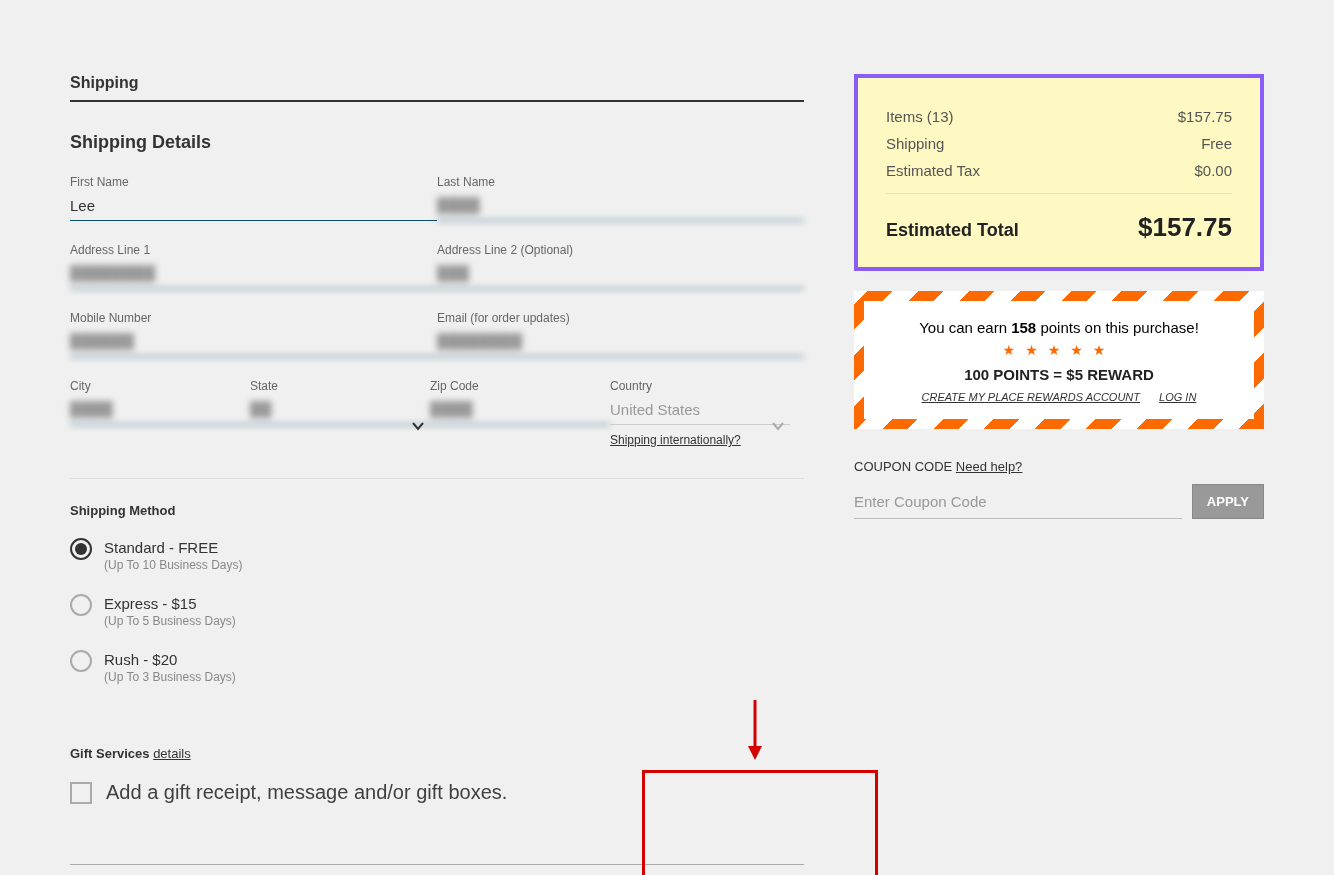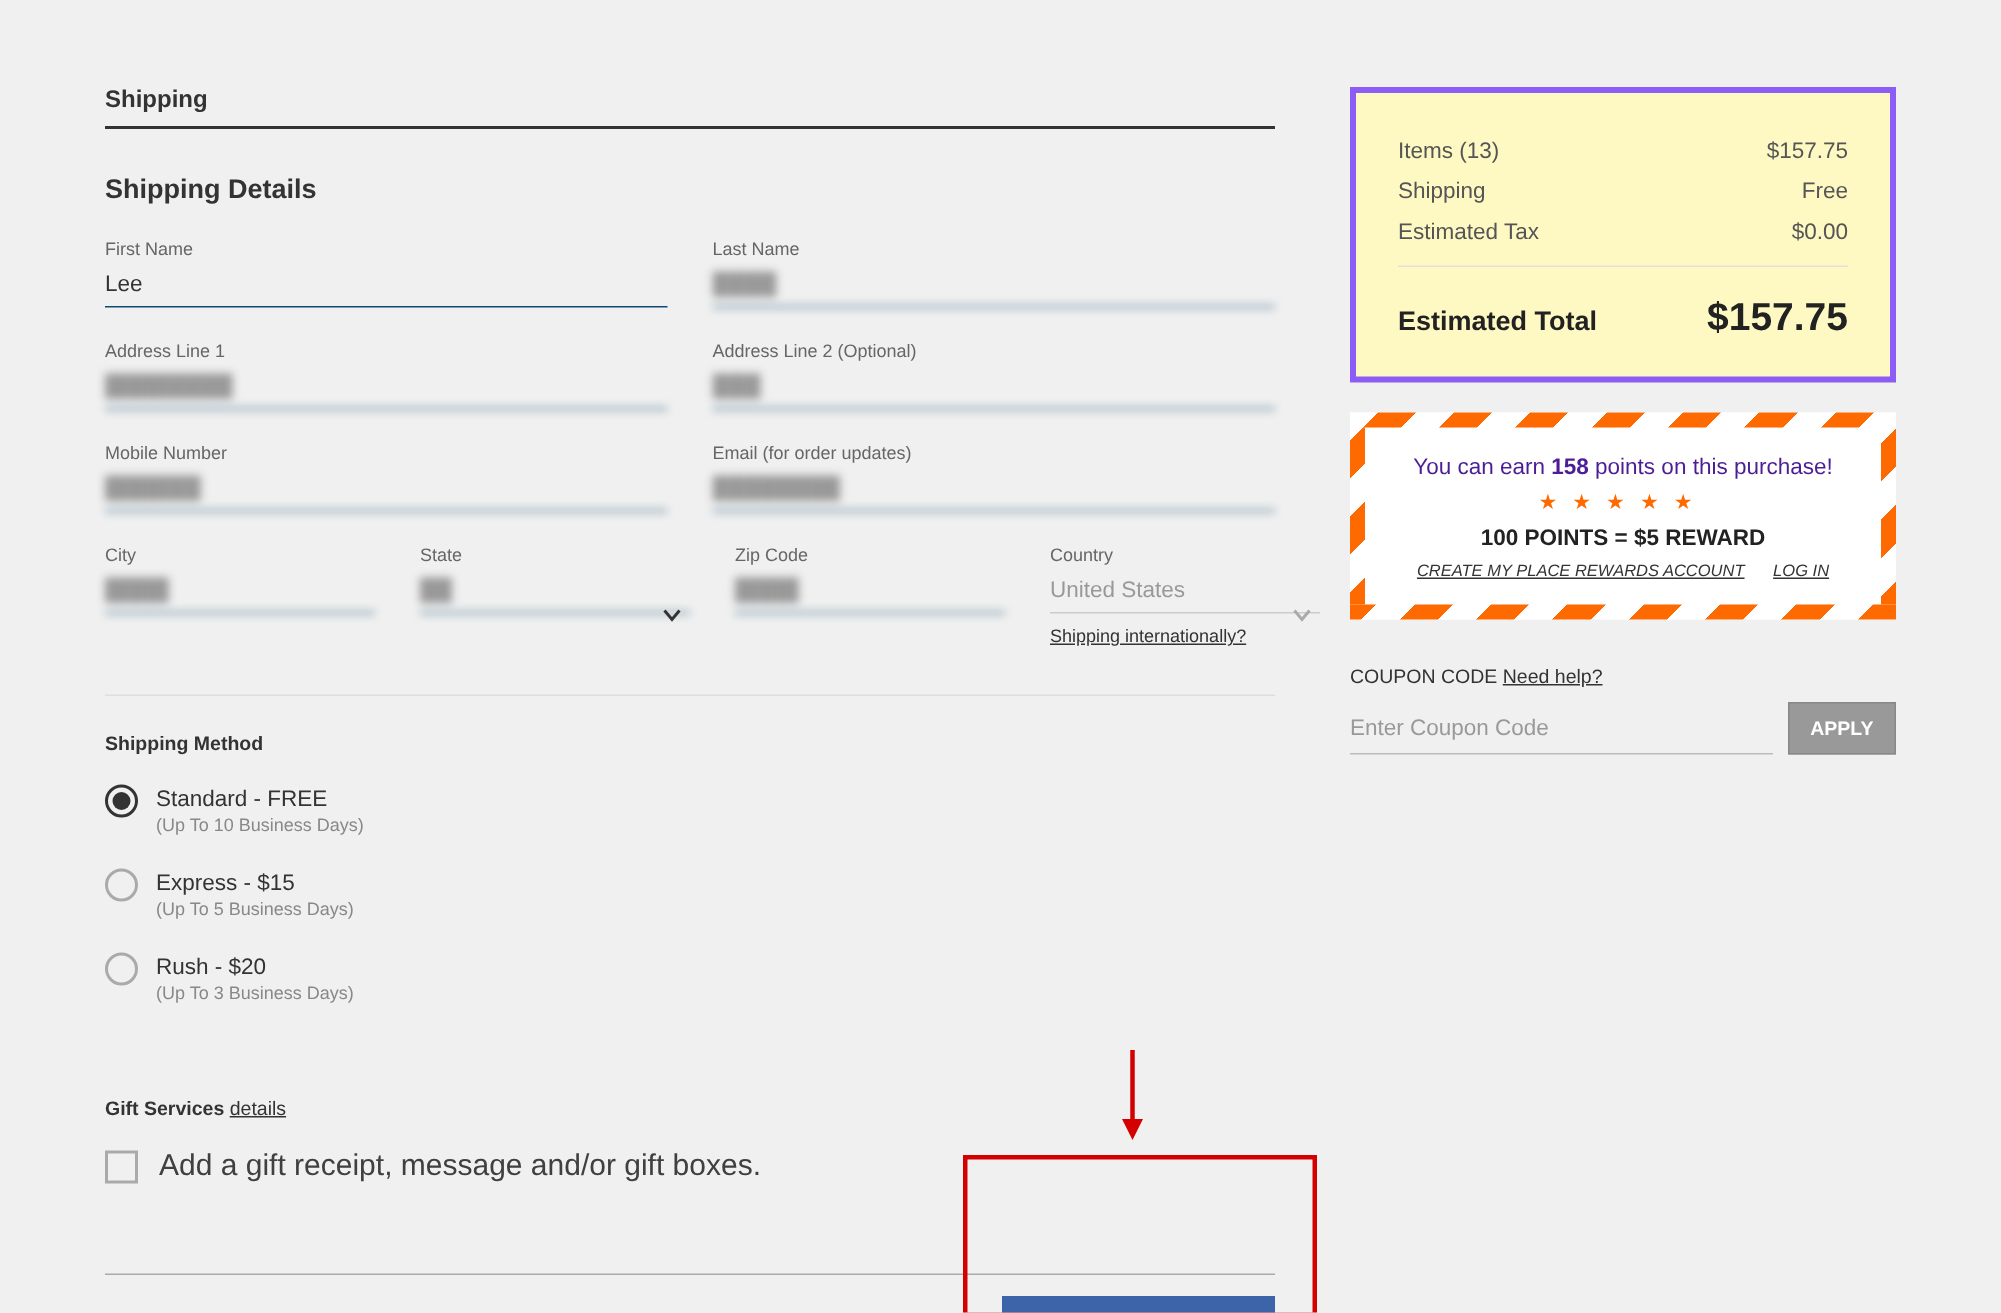--- a/index.html
+++ b/index.html
@@ -1,25 +1,25 @@
 <!DOCTYPE html>
 <html><head>
 <meta charset="utf-8">
 <style>
 * { box-sizing: border-box; margin: 0; padding: 0; }
 body { font-family: -apple-system, BlinkMacSystemFont, "Helvetica Neue", Arial, sans-serif; background: #f0f0f0; color: #333; }
-.page { width: 1334px; height: 875px; position: relative; background: #f0f0f0; padding-top: 18px; }
+.page { width: 1334px; height: 875px; position: relative; background: #f0f0f0; padding-top: 34px; }
 .main { display: flex; gap: 50px; padding: 40px 70px 0 70px; align-items: flex-start; }
 .left { flex: 1; max-width: 780px; }
 .right { width: 410px; }
 
 .section-title { font-size: 16px; font-weight: 600; color: #333; padding-bottom: 8px; border-bottom: 2px solid #333; margin-bottom: 30px; }
 .sub-title { font-size: 18px; font-weight: 600; color: #333; margin-bottom: 22px; }
 
-.form-row { display: flex; gap: 30px; margin-bottom: 22px; }
+.form-row { display: flex; margin-bottom: 22px; }
 .form-col { flex: 1; position: relative; }
 .form-col.small { flex: 0 0 180px; }
 .form-label { display: block; font-size: 12px; color: #666; margin-bottom: 4px; }
 .form-input { width: 100%; border: none; border-bottom: 1px solid #0c4a6e; background: transparent; font-size: 15px; color: #333; padding: 4px 0 6px 0; outline: none; }
 .form-input.blur { filter: blur(3px); color: #999; }
 .select-wrap { position: relative; }
 .chevron { position: absolute; right: 4px; bottom: 10px; pointer-events: none; }
 .intl-link { font-size: 12px; color: #333; text-decoration: underline; margin-top: 8px; display: inline-block; }
 .form-select-text { font-size: 15px; color: #999; padding: 4px 0 6px 0; border-bottom: 1px solid #ccc; }
 .country-col .form-label { color: #666; }
@@ -50,21 +50,21 @@
 
 
 .summary-card { background: #fef9c3; border: 4px solid #8b5cf6; padding: 30px 28px 24px 28px; margin-bottom: 20px; }
 .summary-row { display: flex; justify-content: space-between; font-size: 15px; color: #555; margin-bottom: 10px; }
 .summary-divider { border: none; border-top: 1px solid #e0e0e0; margin: 14px 0 18px 0; }
 .summary-total-row { display: flex; justify-content: space-between; align-items: baseline; }
 .summary-total-label { font-size: 18px; font-weight: 600; color: #222; }
 .summary-total-value { font-size: 26px; font-weight: 700; color: #222; }
 
 .rewards-card { background: #fff; padding: 18px 20px 16px 20px; text-align: center; position: relative; border-top: 10px solid; border-bottom: 10px solid; border-left: 10px solid; border-right: 10px solid; border-image: repeating-linear-gradient(-45deg, #ff6a00 0 18px, #fff 18px 36px) 10; }
-.rewards-line1 { font-size: 15px; color: #4c1d95; margin-bottom: 6px; }
+.rewards-line1 { font-size: 15px; color: #000000; margin-bottom: 6px; }
 .rewards-line1 b { font-weight: 700; }
 .stars { margin-bottom: 8px; letter-spacing: 10px; color: #ff6a00; font-size: 14px; }
 .rewards-line2 { font-size: 15px; font-weight: 700; color: #222; margin-bottom: 8px; }
 .rewards-links { font-size: 11px; color: #333; }
 .rewards-links span { text-decoration: underline; cursor: pointer; margin: 0 8px; font-style: italic; }
 
 .coupon-block { margin-top: 30px; }
 .coupon-label { font-size: 13px; color: #333; margin-bottom: 10px; }
 .coupon-label .help { text-decoration: underline; cursor: pointer; }
 .coupon-row { display: flex; align-items: flex-end; gap: 10px; }

